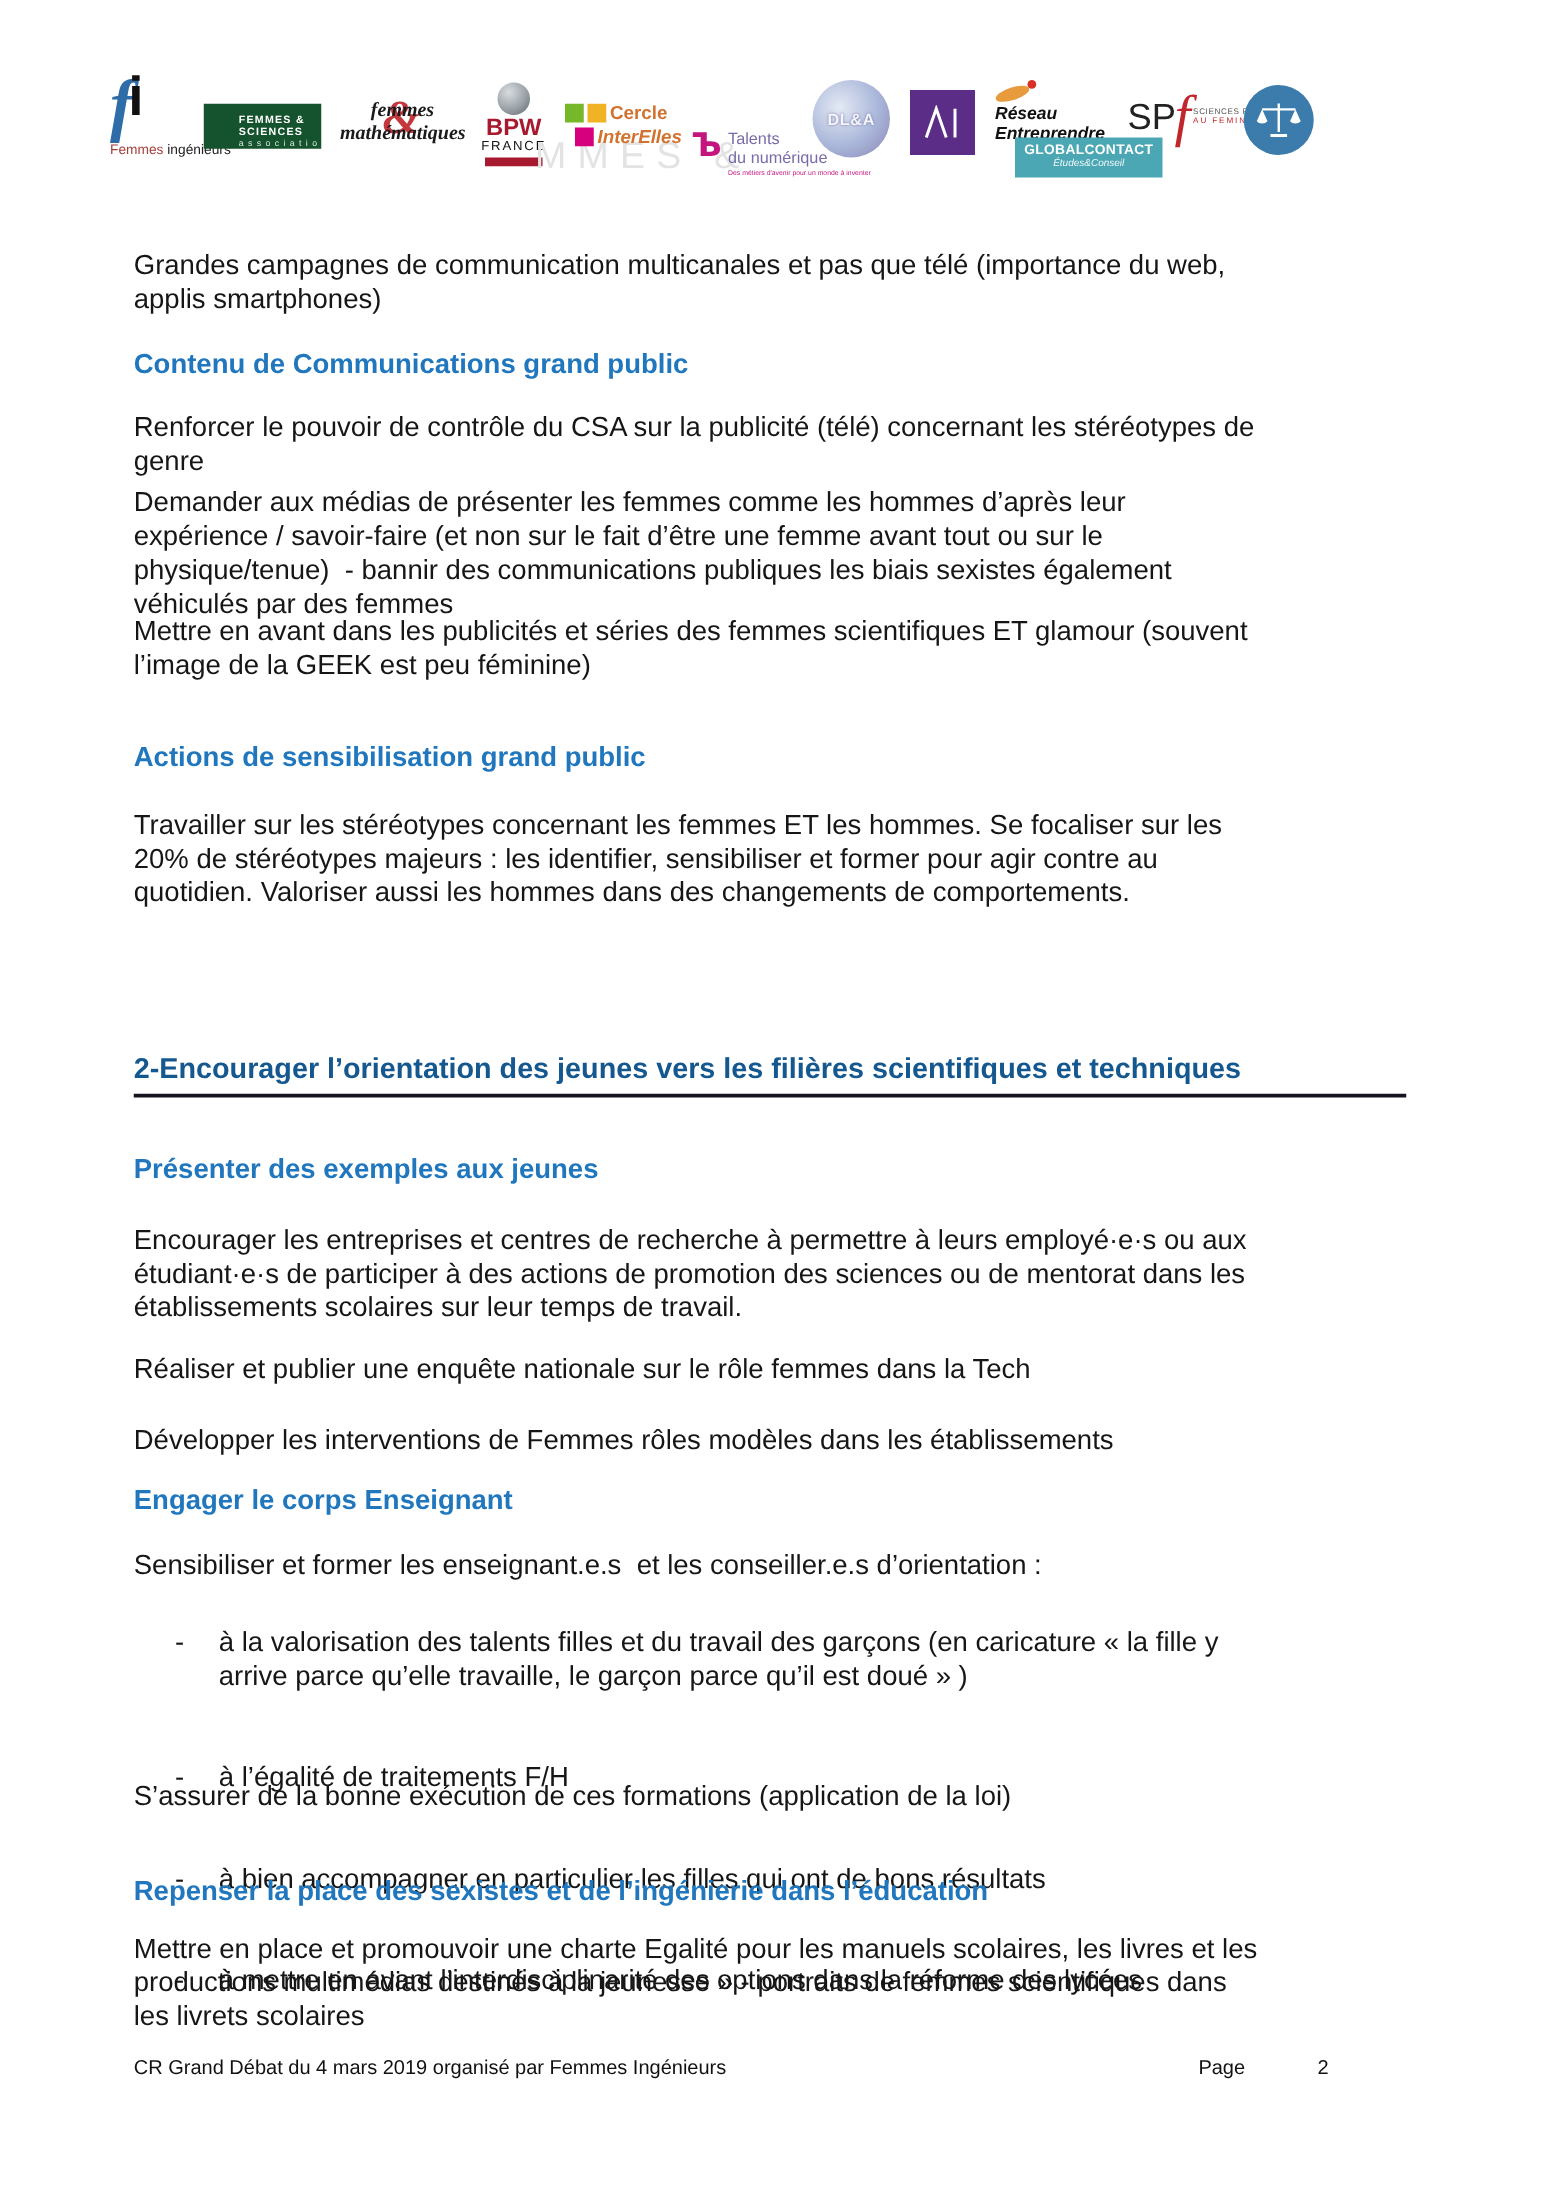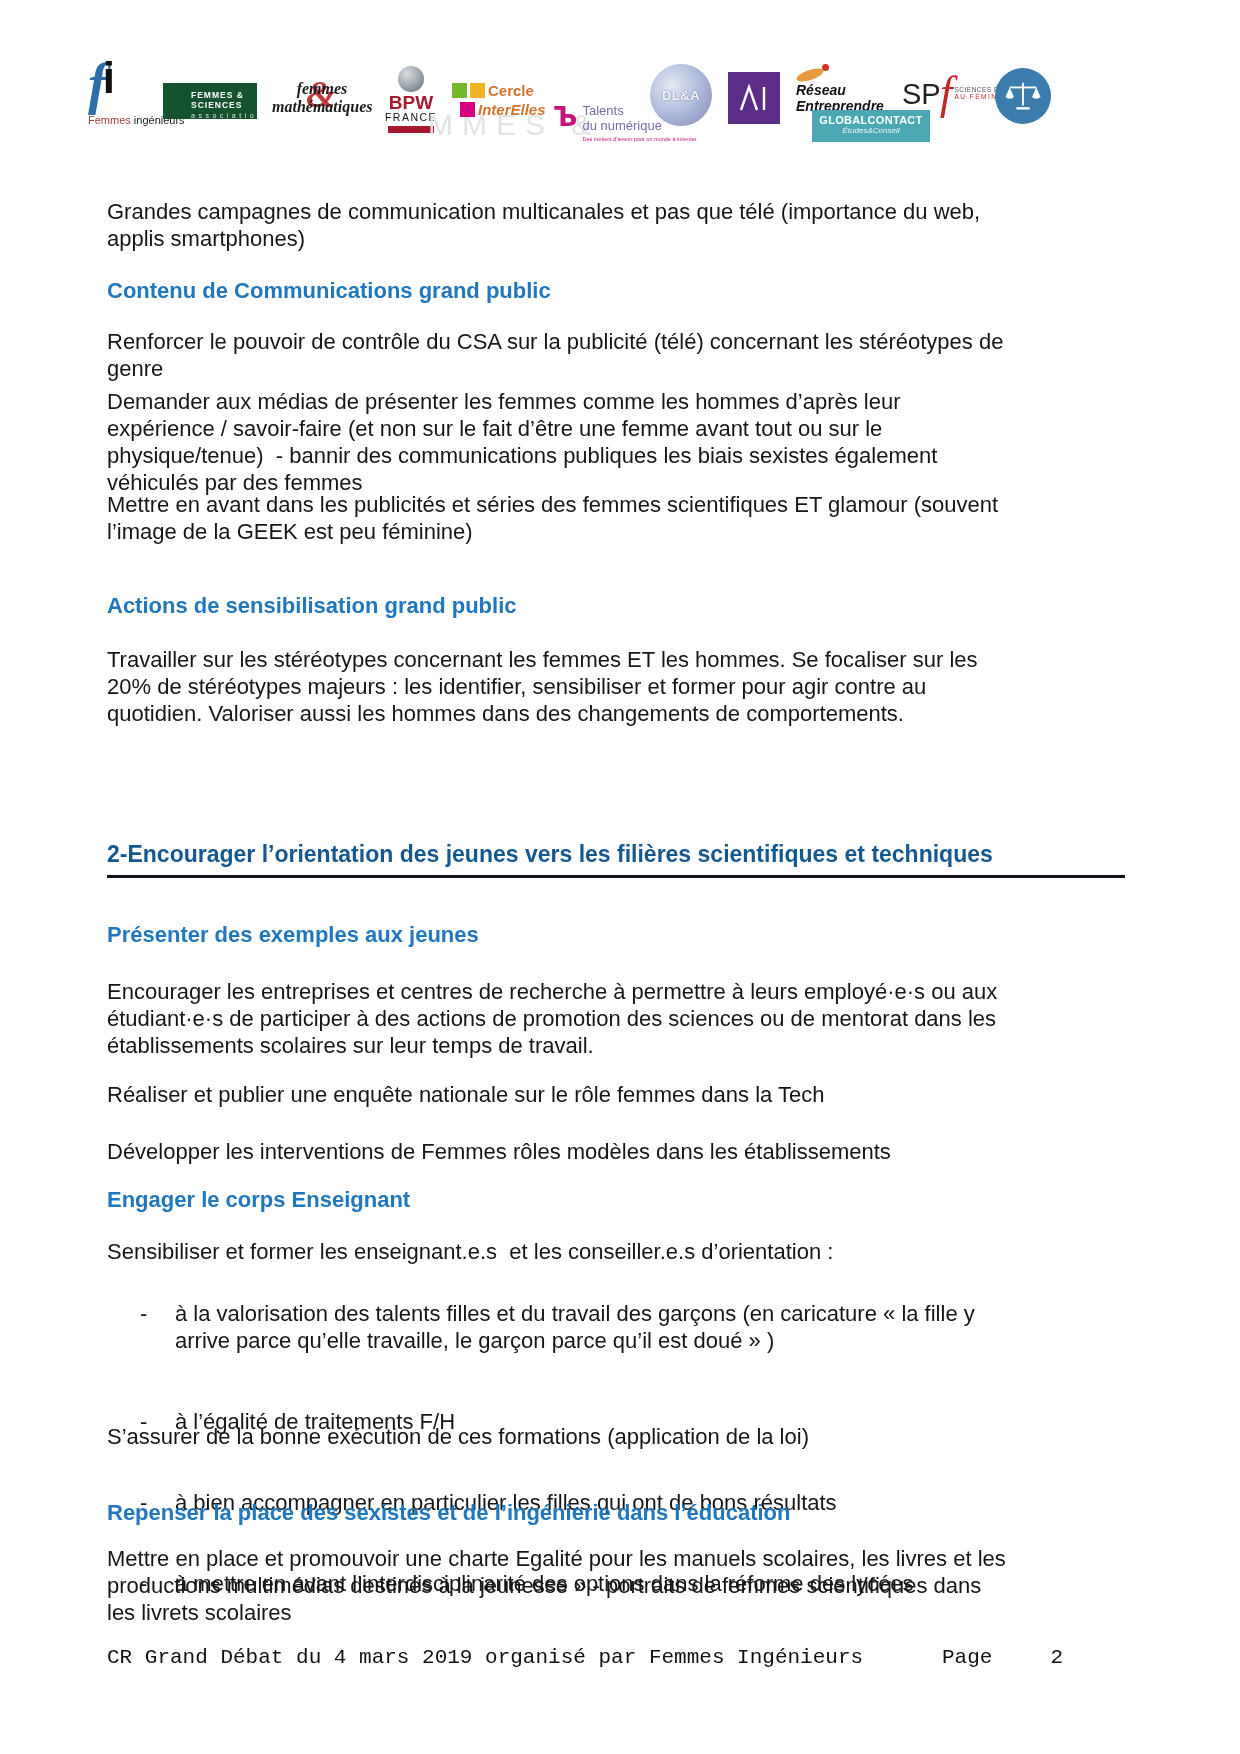--- a/index.html
+++ b/index.html
@@ -82,21 +82,21 @@
        white-space:pre-wrap;color:#161616;}
   .sub{color:#2077BE;}
   .sec{max-width:1018px;width:1018px;font-size:23px;font-weight:700;color:#14588F;
        padding-bottom:7px;border-bottom:3px solid #14141E;}
   ul.dash{list-style:none;margin:0;padding:0;max-width:905px;}
   ul.dash li{position:relative;padding-left:68px;font-size:22px;line-height:27px;}
   ul.dash li::before{content:"-";position:absolute;left:33px;}
 
   
   .foot{position:absolute;left:107px;top:1646px;width:1026px;display:flex;align-items:flex-start;
-        font-family:Liberation Mono, monospace;font-size:21px;color:#111;}
+        font-family:Liberation Sans, sans-serif;font-size:16px;color:#111;}
   .foot .fl{flex:1;}
   .foot .pg{margin-right:58px;}
   .foot .pn{margin-right:70px;}
 </style>
 </head>
 <body>
 
 <div class="page">
 
   <div class="hdr">

